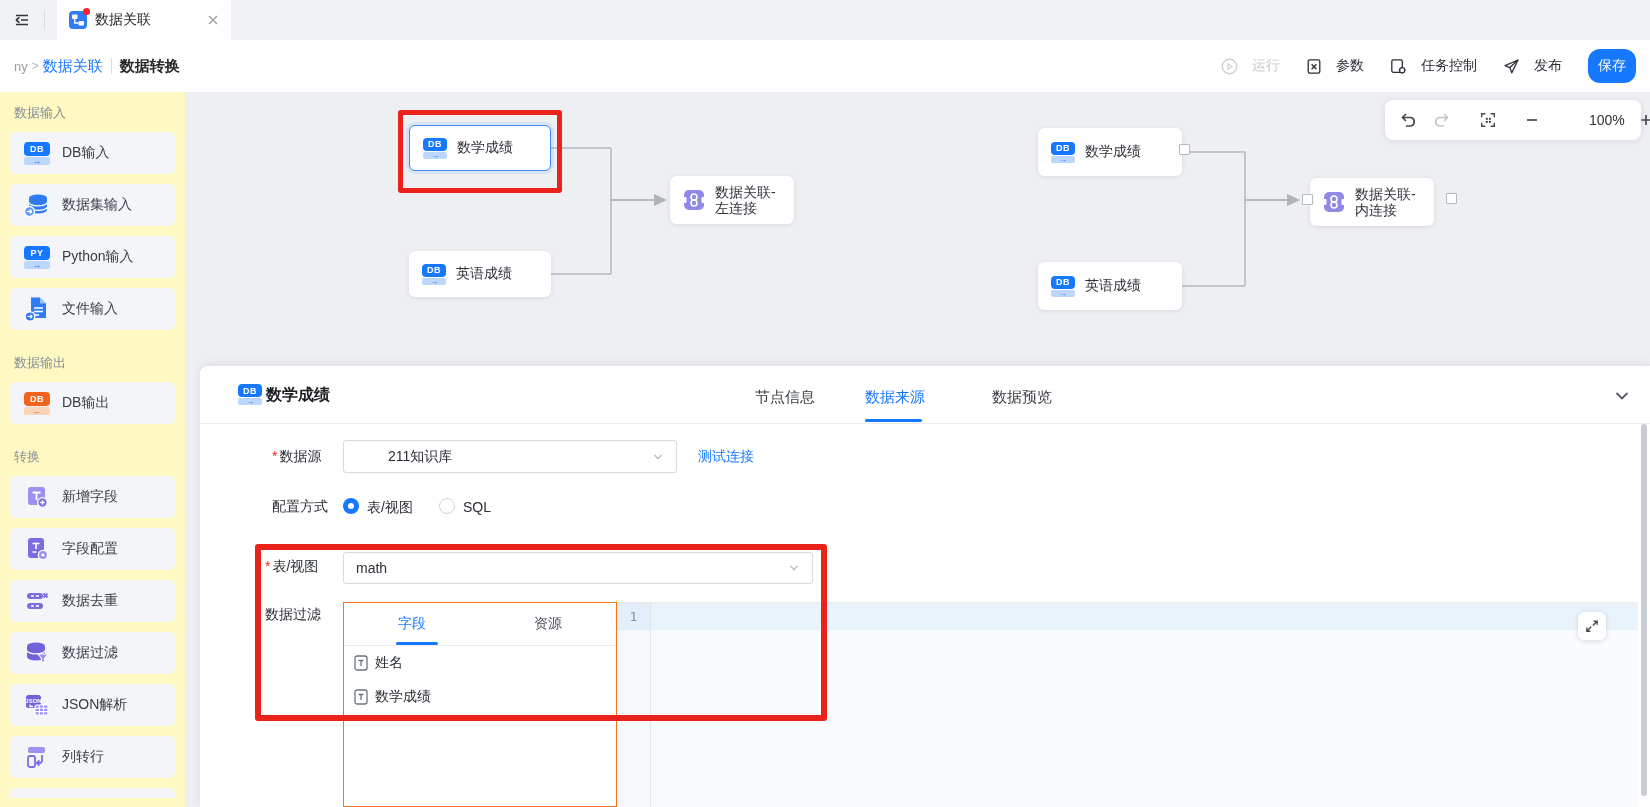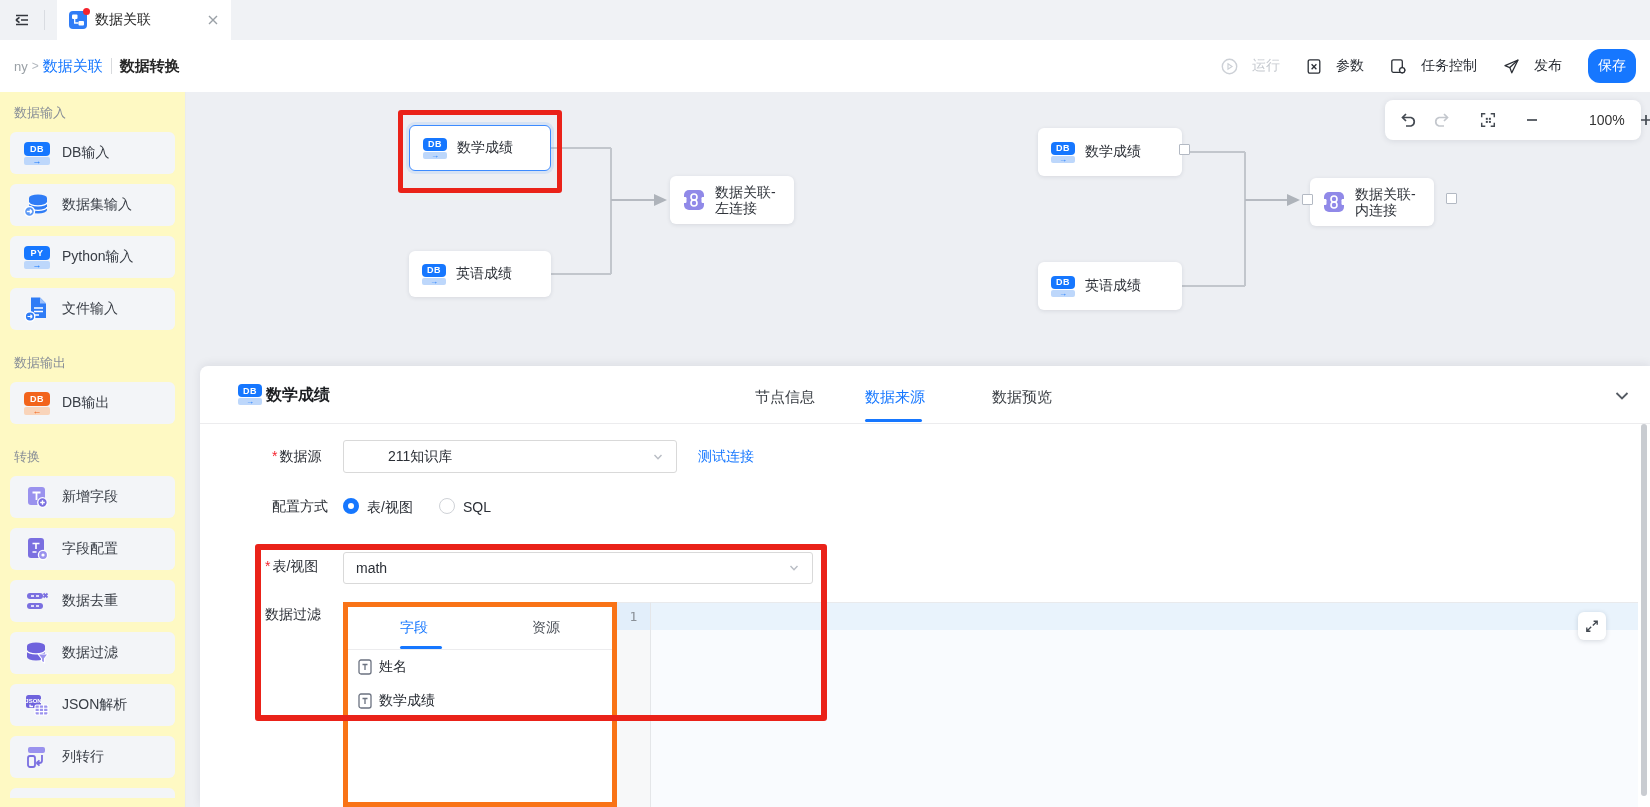--- a/index.html
+++ b/index.html
@@ -80,21 +80,21 @@
   .req{color:#f5222d;margin-right:2px;}
   .select{position:absolute;border:1px solid #d9d9d9;border-radius:3px;background:#fff;display:flex;align-items:center;box-sizing:border-box;padding:0 12px;cursor:pointer;}
   .select .sval{font-size:14px;color:#2b2f36;}
   .select .chev{margin-left:auto;}
   .linkbtn{position:absolute;color:#1677ff;font-size:14px;cursor:pointer;}
   .radio{position:absolute;width:16px;height:16px;border-radius:50%;box-sizing:border-box;background:#fff;cursor:pointer;}
   .radio.sel{border:5px solid #1677ff;}
   .radio.unsel{border:1px solid #cfd2d7;}
   .rlabel{position:absolute;font-size:14px;color:#2b2f36;cursor:pointer;}
 
-  .fieldbox{position:absolute;left:143px;top:236px;width:274px;height:205px;border:5px solid #f97316;box-sizing:border-box;background:#fff;}
+  .fieldbox{position:absolute;left:143px;top:236px;width:274px;height:205px;border:1px solid #f97316;box-sizing:border-box;background:#fff;}
   .fb-tabs{position:relative;height:42px;border-bottom:1px solid #ececee;display:flex;}
   .fb-tab{flex:1;display:flex;align-items:center;justify-content:center;font-size:14px;color:#4a4f57;cursor:pointer;}
   .fb-tab.active{color:#1677ff;}
   .fb-underline{position:absolute;left:52px;bottom:0;width:42px;height:3px;background:#1677ff;border-radius:2px;}
   .fb-item{display:flex;align-items:center;gap:7px;padding:8px 0 8px 10px;cursor:grab;}
   .fb-item .ftext{font-size:14px;color:#2b2f36;}
 
   .gutter{position:absolute;left:417px;top:236px;width:33px;height:205px;background:#f7f8f9;box-sizing:border-box;border-top:1px solid #e9eaec;}
   .gutter .ln1{height:27px;background:#e2eefa;display:flex;align-items:center;justify-content:center;font-family:"DejaVu Sans Mono","Liberation Mono",monospace;font-size:13px;color:#8a9097;}
   .editor{position:absolute;left:450px;top:236px;width:988px;height:205px;background:#f9fbfe;border-top:1px solid #e9eaec;border-left:1px solid #e4e6e9;box-sizing:border-box;cursor:text;}

